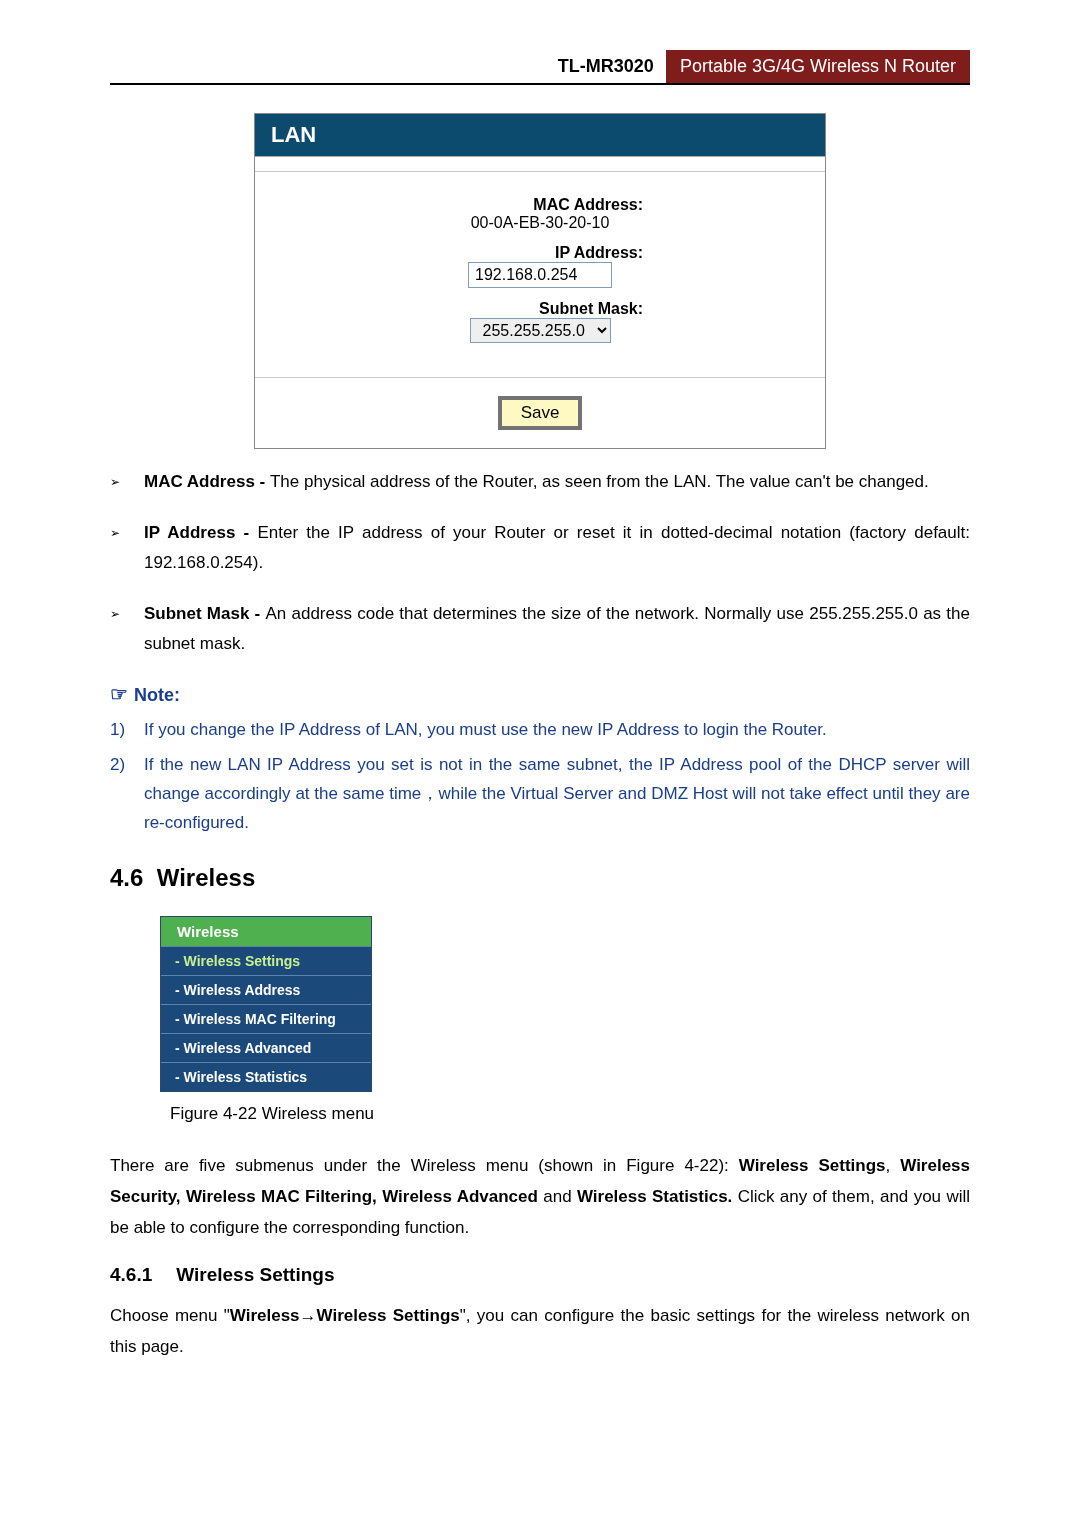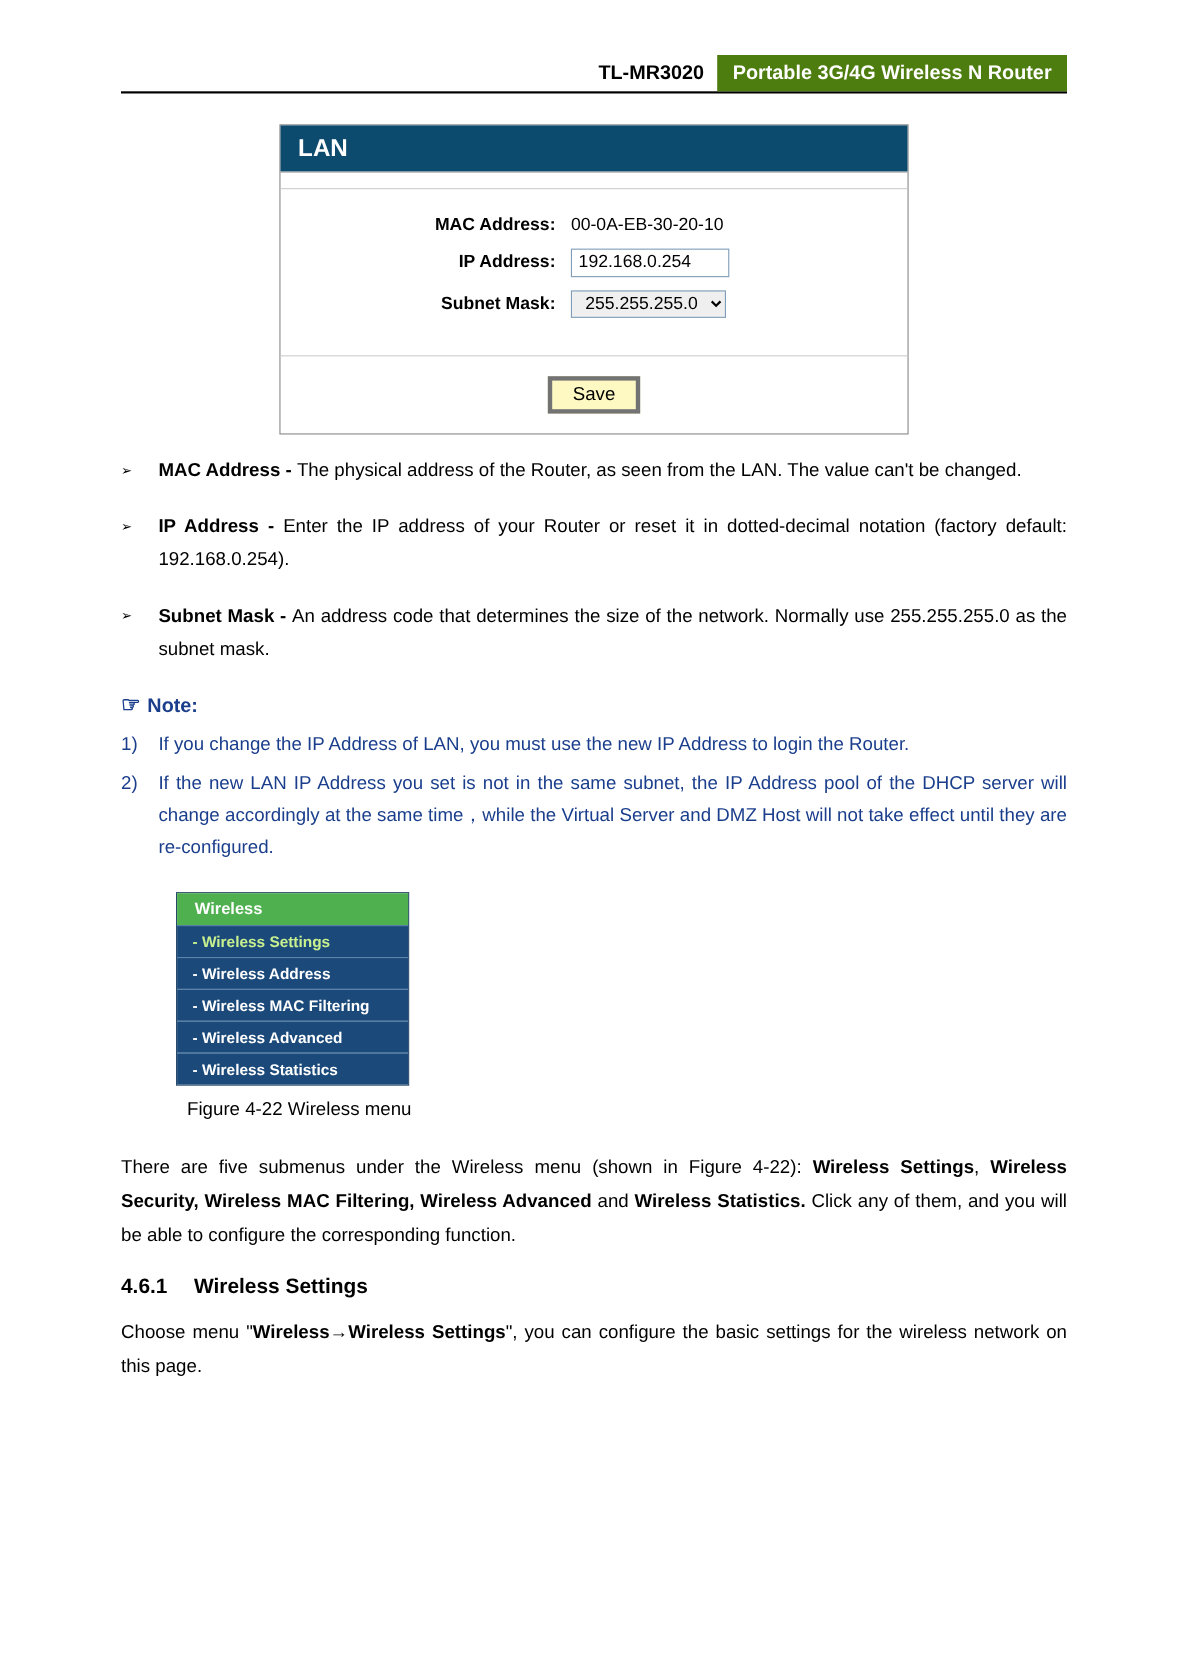--- a/index.html
+++ b/index.html
@@ -20,23 +20,23 @@
     justify-content: flex-end;
     align-items: stretch;
   }
   .header-left {
     font-weight: bold;
     font-size: 18px;
     padding: 6px 12px;
     align-self: center;
   }
   .header-right {
-    background: #4d7c0f;
-    color: #fff;
-    font-weight: bold;
+    background: #7f1d1d;
+    color: #fff;
+    font-weight: normal;
     font-size: 18px;
     padding: 6px 14px;
   }
   .lan-panel {
     width: 570px;
     margin: 0 auto 18px auto;
     border: 1px solid #888;
     background: #fff;
   }
   .lan-title {
@@ -53,20 +53,21 @@
     border-bottom: 1px solid #ccc;
   }
   .lan-body {
     padding: 24px 30px 22px 30px;
     border-bottom: 1px solid #ccc;
   }
   .lan-row {
     display: flex;
     align-items: center;
     margin-bottom: 12px;
+    flex-direction: column;
   }
   .lan-label {
     width: 220px;
     text-align: right;
     font-weight: bold;
     font-size: 16px;
     padding-right: 14px;
   }
   .lan-value {
     font-size: 16px;
@@ -257,20 +258,23 @@
     <div class="note-item">
       <div class="note-num">1)</div>
       <div class="note-text">If you change the IP Address of LAN, you must use the new IP Address to login the Router.</div>
     </div>
     <div class="note-item">
       <div class="note-num">2)</div>
       <div class="note-text">If the new LAN IP Address you set is not in the same subnet, the IP Address pool of the DHCP server will change accordingly at the same time，while the Virtual Server and DMZ Host will not take effect until they are re-configured.</div>
     </div>
   </div>
 
+  <div class="section-heading">
+    <span>4.6</span>&nbsp;&nbsp;<span>Wireless</span>
+  </div>
 
   <div class="wireless-menu">
     <div class="wm-head">Wireless</div>
     <div class="wm-item active">- Wireless Settings</div>
     <div class="wm-item">- Wireless Address</div>
     <div class="wm-item">- Wireless MAC Filtering</div>
     <div class="wm-item">- Wireless Advanced</div>
     <div class="wm-item">- Wireless Statistics</div>
   </div>
 

